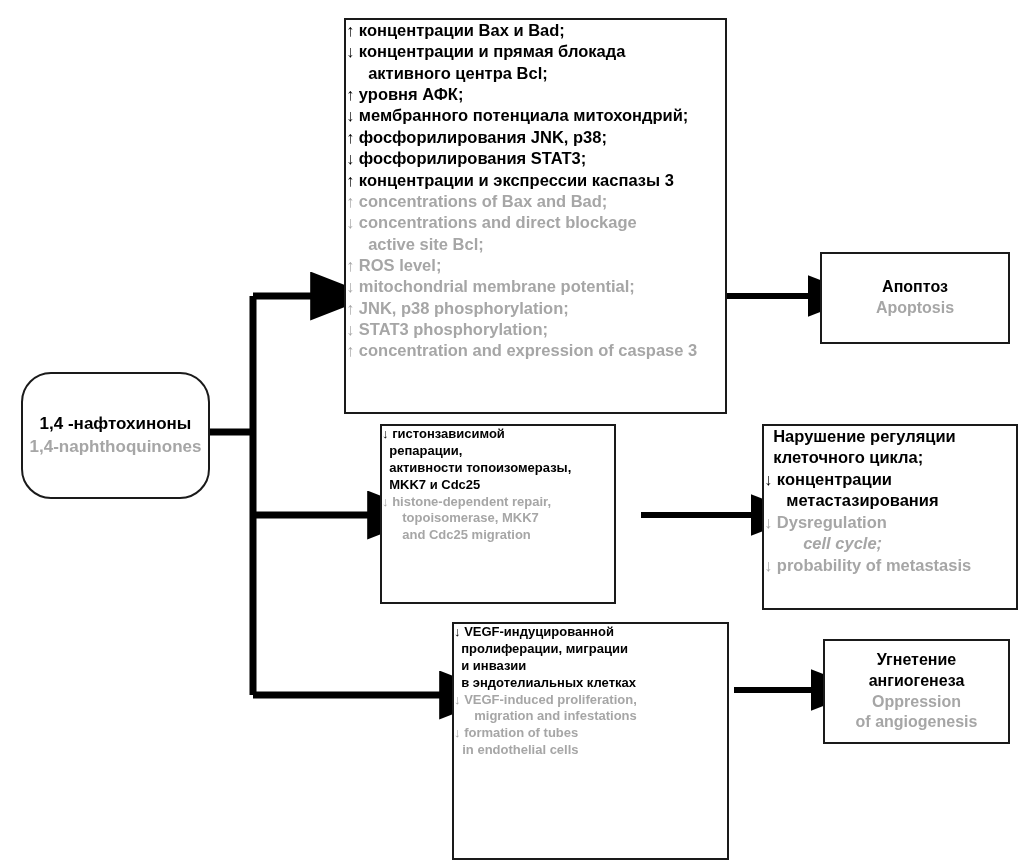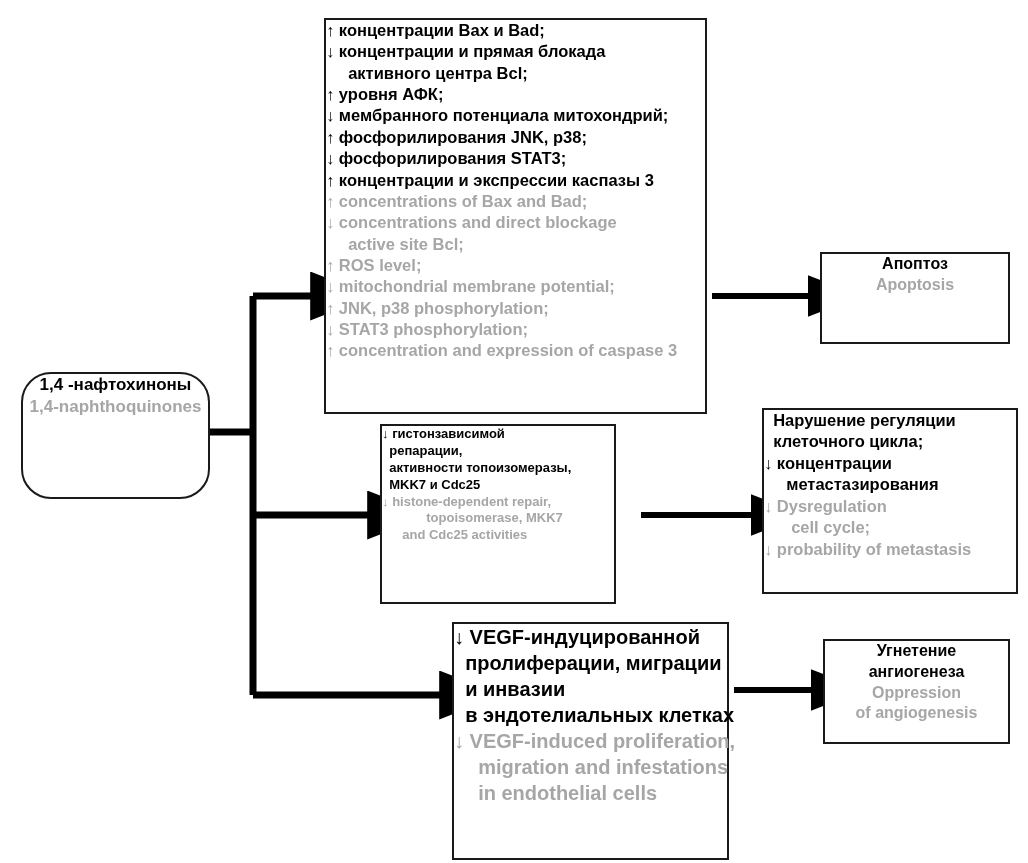--- a/index.html
+++ b/index.html
@@ -30,21 +30,21 @@
     position: absolute;
     box-sizing: border-box;
     border: 2px solid #1a1a1a;
     background: #ffffff;
   }
   .box-inner {
     position: absolute;
     left: 0; top: 0; right: 0; bottom: 0;
     display: flex;
     flex-direction: column;
-    justify-content: flex-start;
+    justify-content: center;
   }
   .box.align-top > .box-inner {
     justify-content: flex-start;
   }
   .line {
     display: block;
     white-space: pre;
     line-height: 1.30;
   }
   .ru {
@@ -57,48 +57,48 @@
   }
   .center {
     text-align: center;
   }
   .arr {
     display: inline-block;
     font-weight: normal;
   }
   
   #box-apoptosis-effects {
-    left: 324px; top: 18px; width: 383px; height: 396px;
+    left: 344px; top: 18px; width: 383px; height: 396px;
     padding: 14px 0 0 16px;
     font-size: 16.5px;
   }
   #box-apoptosis-effects .line { line-height: 1.295; }
   #box-source {
     left: 21px; top: 372px; width: 189px; height: 127px;
     font-size: 17px;
     border-radius: 30px;
   }
   #box-apoptosis {
     left: 820px; top: 252px; width: 190px; height: 92px;
     font-size: 16px;
   }
   #box-cellcycle-effects {
     left: 380px; top: 424px; width: 236px; height: 180px;
     padding: 13px 0 0 13px;
     font-size: 13px;
   }
   #box-cellcycle {
-    left: 762px; top: 408px; width: 256px; height: 186px;
+    left: 762px; top: 424px; width: 256px; height: 186px;
     padding: 14px 0 0 16px;
     font-size: 16.5px;
   }
   #box-angio-effects {
     left: 452px; top: 622px; width: 277px; height: 238px;
     padding: 13px 0 0 14px;
-    font-size: 20px;
+    font-size: 13px;
   }
   #box-angiogenesis {
     left: 823px; top: 639px; width: 187px; height: 105px;
     font-size: 16px;
   }
 </style>
 </head>
 <body>
 
 <div id="diagram">
@@ -170,54 +170,55 @@
   <div class="box align-top" id="box-cellcycle-effects">
     <div class="box-inner">
       <div>
           <span class="line ru"><span class="arr">↓ </span><span>гистонзависимой</span></span>
           <span class="line ru"><span class="arr">&nbsp;&nbsp;</span><span>репарации,</span></span>
           <span class="line ru"><span class="arr">&nbsp;&nbsp;</span><span>активности топоизомеразы,</span></span>
           <span class="line ru"><span class="arr">&nbsp;&nbsp;</span><span>MKK7 и Cdc25</span></span>
         </div>
       <div>
           <span class="line en"><span class="arr">↓ </span><span>histone-dependent repair,</span></span>
-          <span class="line en" style="padding-left: 13px; margin-left: 24px;"><span class="arr">&nbsp;&nbsp;</span><span>topoisomerase, MKK7</span></span>
-          <span class="line en" style="padding-left: 13px;"><span class="arr">&nbsp;&nbsp;</span><span>and Cdc25 activities</span></span>
+          <span class="line en" style="padding-left: 13px;"><span class="arr">&nbsp;&nbsp;</span><span>topoisomerase, MKK7</span></span>
+          <span class="line en" style="padding-left: 13px;"><span class="arr">&nbsp;&nbsp;</span><span>and Cdc25 migration</span></span>
         </div>
     </div>
   </div>
 
   <div class="box align-top" id="box-cellcycle">
     <div class="box-inner">
       <div>
           <span class="line ru"><span class="arr">&nbsp;&nbsp;</span><span>Нарушение регуляции</span></span>
           <span class="line ru"><span class="arr">&nbsp;&nbsp;</span><span>клеточного цикла;</span></span>
           <span class="line ru"><span class="arr">↓ </span><span>концентрации</span></span>
           <span class="line ru" style="padding-left: 13px;"><span class="arr">&nbsp;&nbsp;</span><span>метастазирования</span></span>
         </div>
       <div>
           <span class="line en"><span class="arr">↓ </span><span>Dysregulation</span></span>
-          <span class="line en" style="padding-left: 18px;"><span class="arr">&nbsp;&nbsp;</span><span>cell cycle;</span></span>
+          <span class="line en" style="padding-left: 30px; font-style: italic;"><span class="arr">&nbsp;&nbsp;</span><span>cell cycle;</span></span>
           <span class="line en"><span class="arr">↓ </span><span>probability of metastasis</span></span>
         </div>
     </div>
   </div>
 
   <div class="box align-top" id="box-angio-effects">
     <div class="box-inner">
       <div>
           <span class="line ru"><span class="arr">↓ </span><span>VEGF-индуцированной</span></span>
           <span class="line ru"><span class="arr">&nbsp;&nbsp;</span><span>пролиферации, миграции</span></span>
           <span class="line ru"><span class="arr">&nbsp;&nbsp;</span><span>и инвазии</span></span>
           <span class="line ru"><span class="arr">&nbsp;&nbsp;</span><span>в эндотелиальных клетках</span></span>
         </div>
       <div>
           <span class="line en"><span class="arr">↓ </span><span>VEGF-induced proliferation,</span></span>
           <span class="line en" style="padding-left: 13px;"><span class="arr">&nbsp;&nbsp;</span><span>migration and infestations</span></span>
-          <span class="line en" style="padding-left: 13px;"><span class="arr">&nbsp;&nbsp;</span><span>in endothelial cells</span></span>
+          <span class="line en"><span class="arr">↓ </span><span>formation of tubes</span></span>
+          <span class="line en" style="padding-left: 1px;"><span class="arr">&nbsp;&nbsp;</span><span>in endothelial cells</span></span>
         </div>
     </div>
   </div>
 
   <div class="box" id="box-angiogenesis">
     <div class="box-inner">
       <span class="line ru center">Угнетение</span>
       <span class="line ru center">ангиогенеза</span>
       <span class="line en center">Oppression</span>
       <span class="line en center">of angiogenesis</span>

